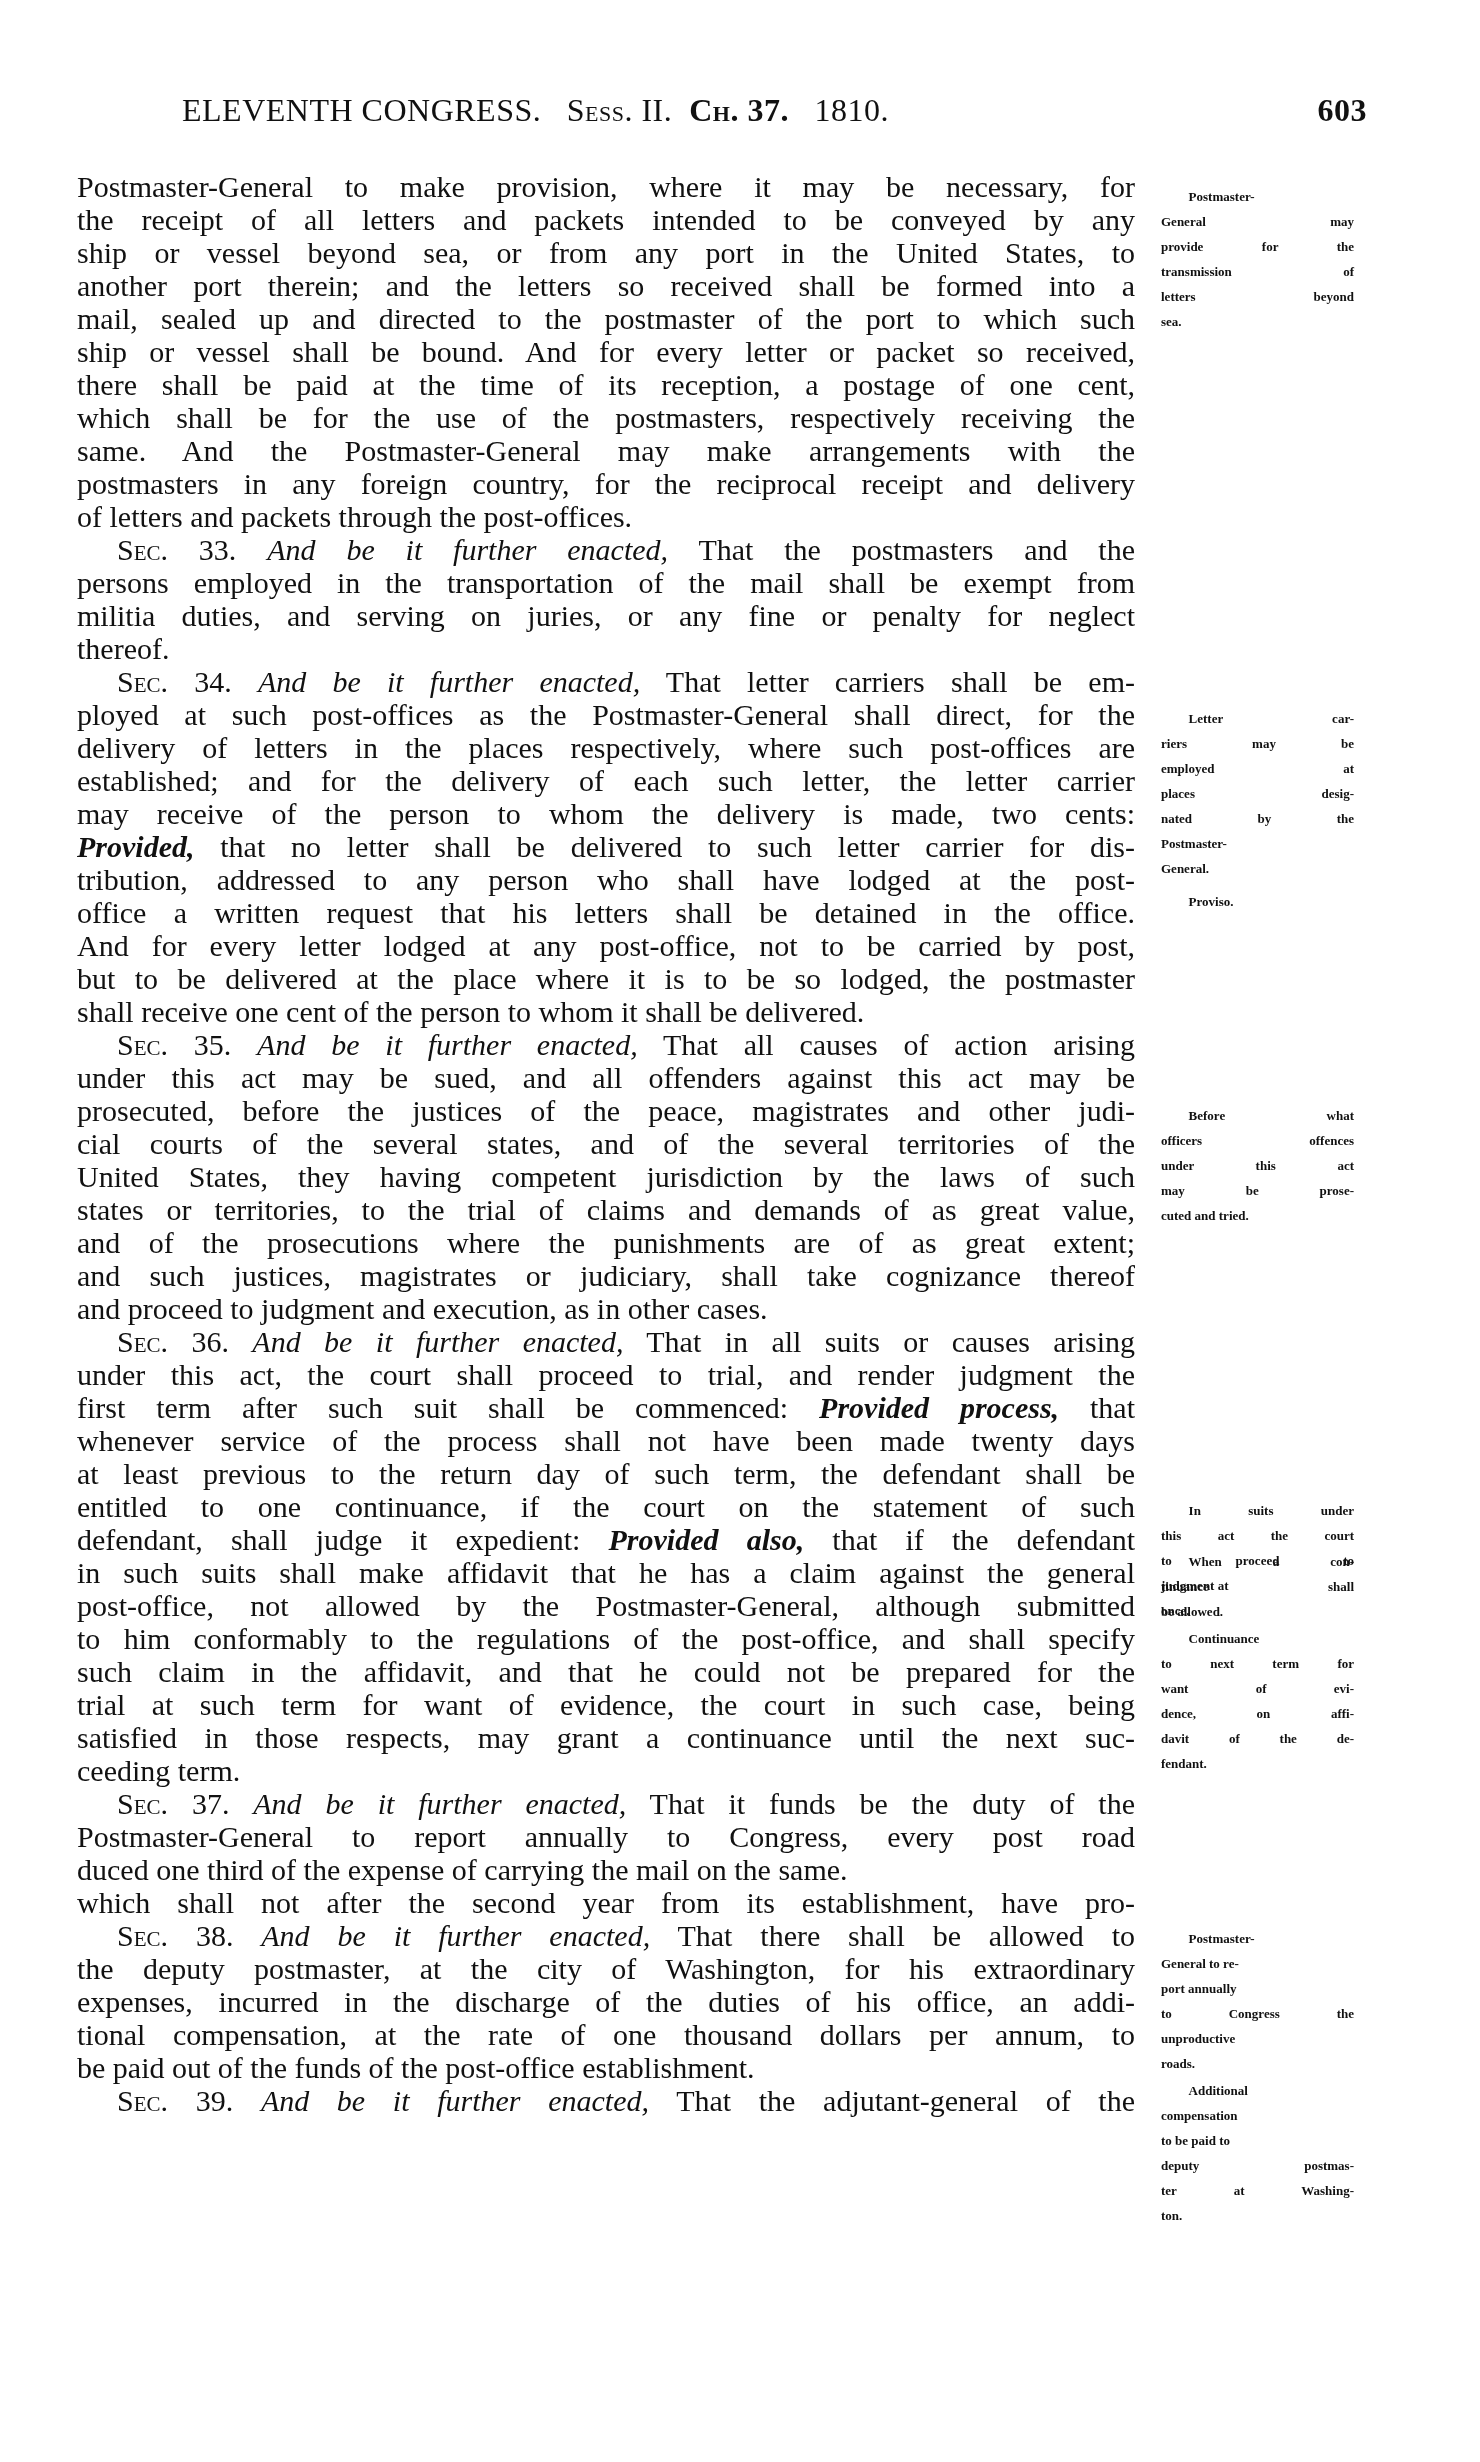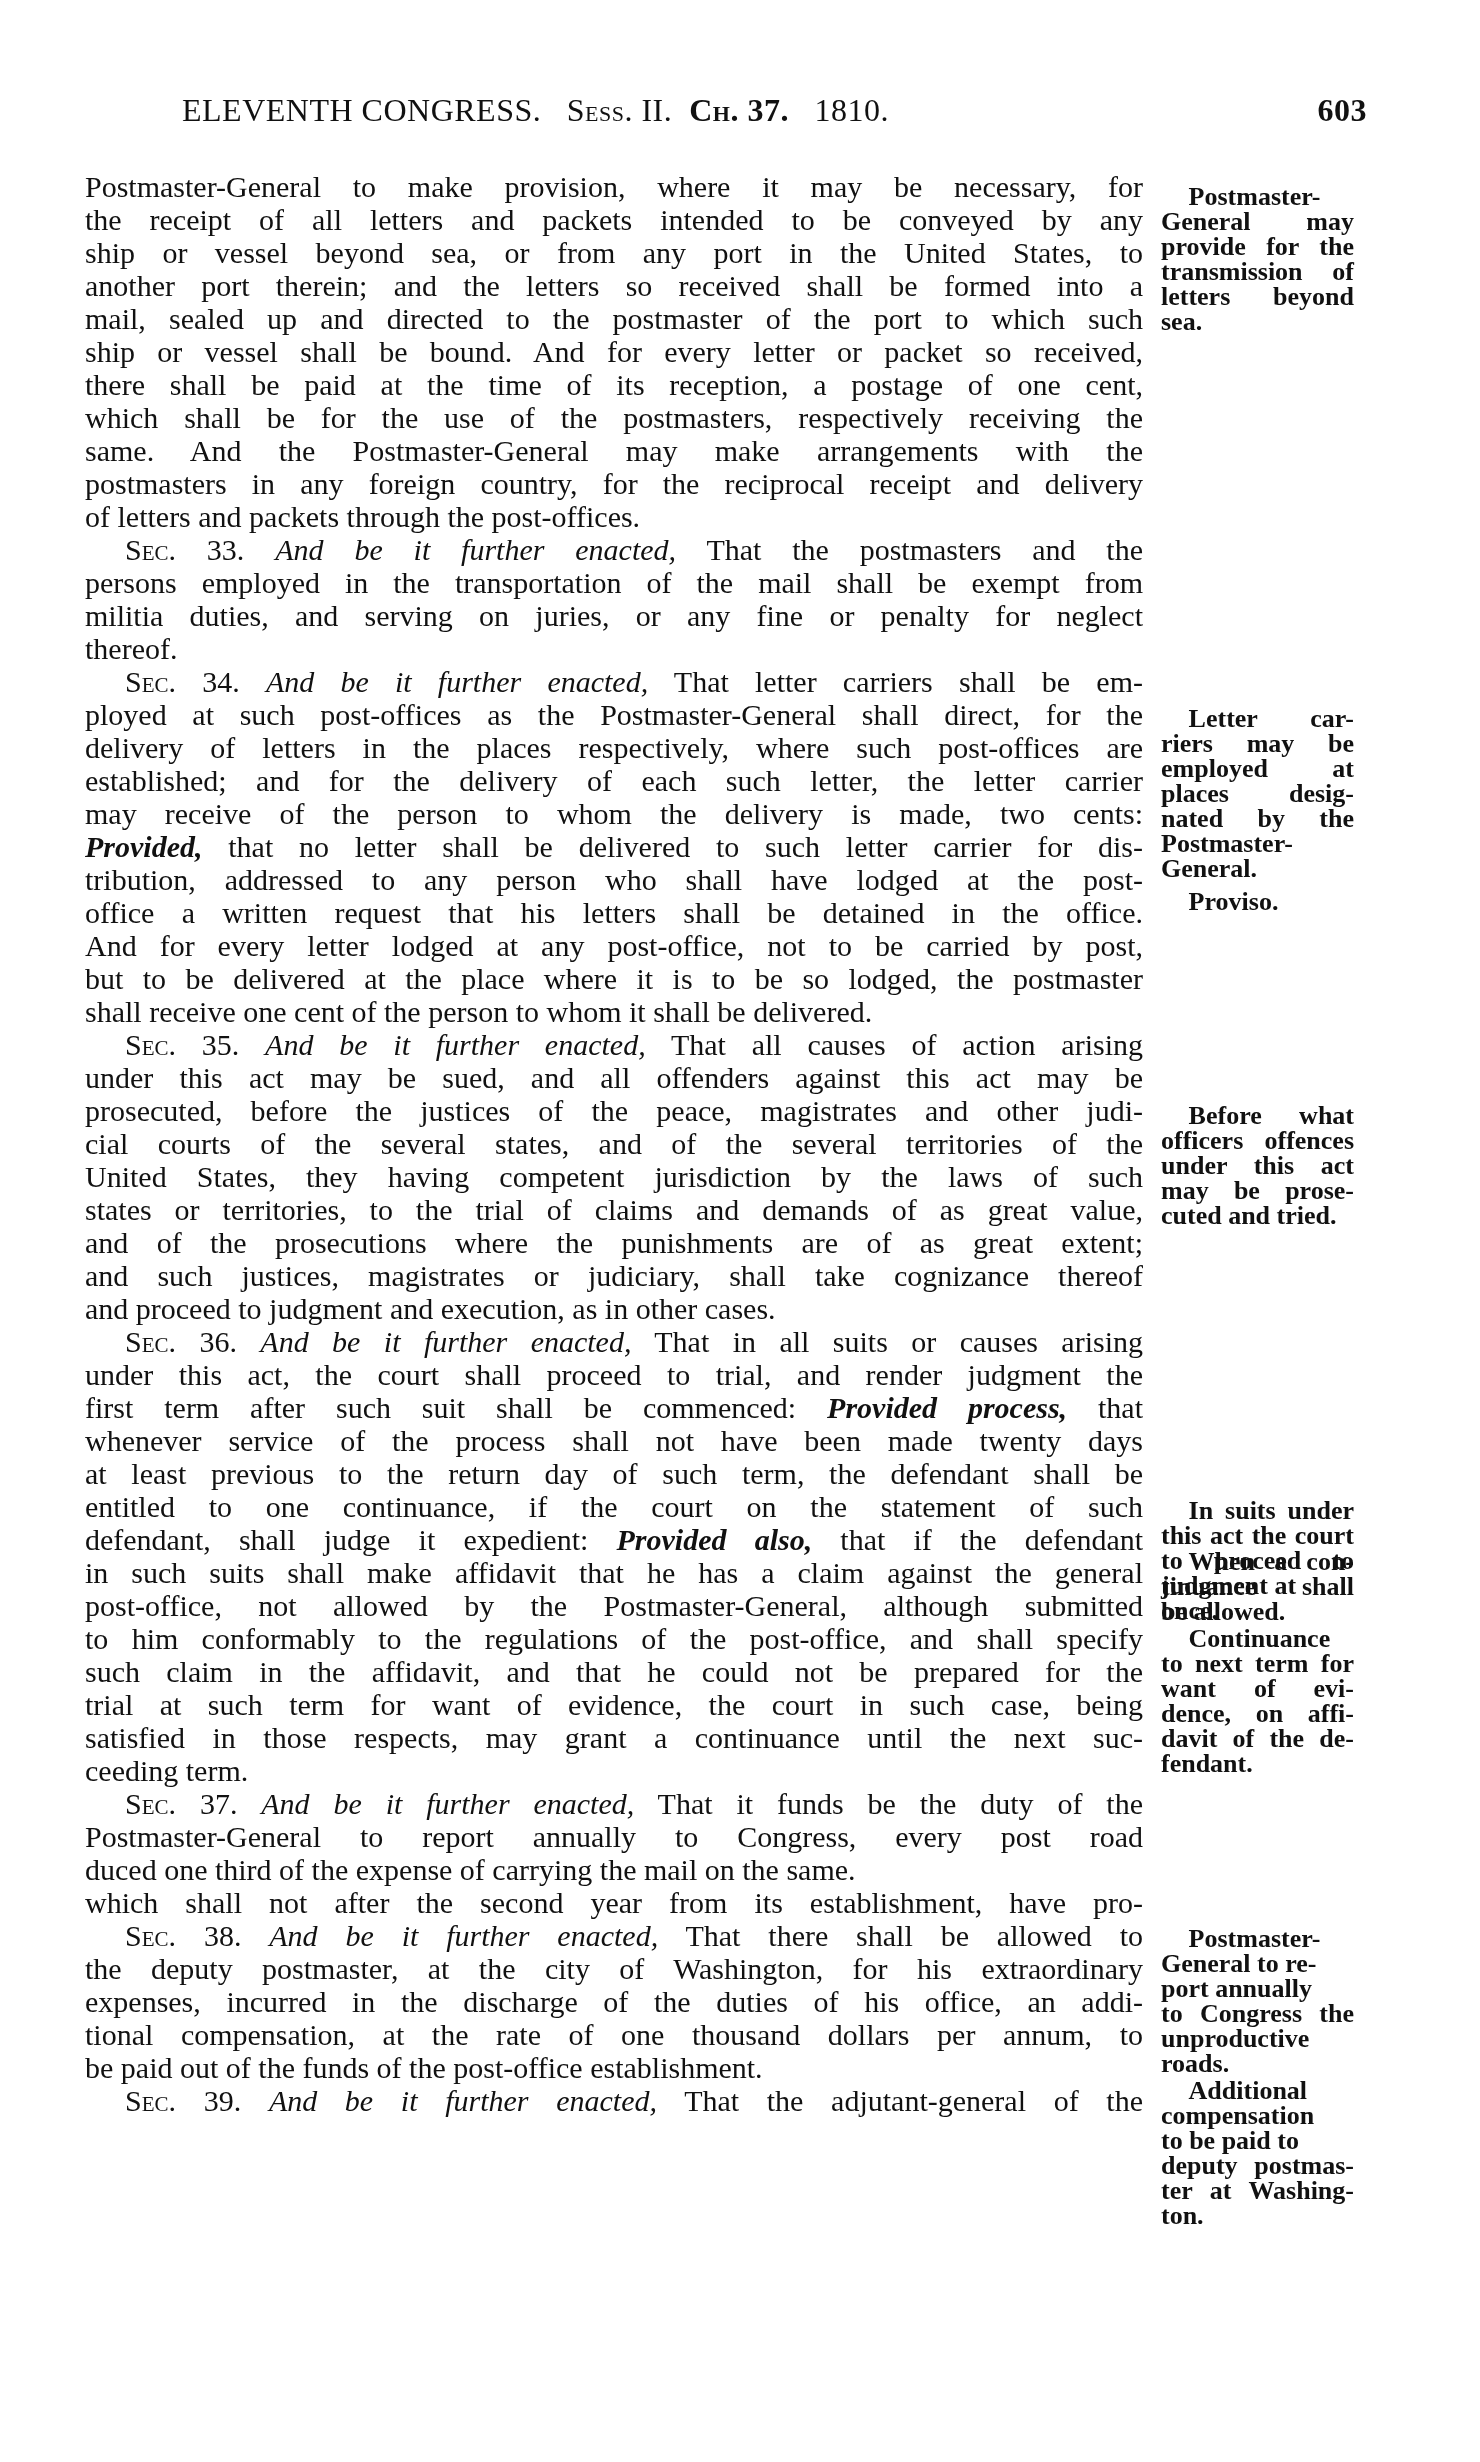--- a/index.html
+++ b/index.html
@@ -8,34 +8,34 @@
     font-family: "Liberation Serif", "DejaVu Serif", serif; color: #111;
   }
   .header {
     position: absolute; top: 92px; left: 182px; width: 1185px; height: 46px;
     font-size: 32px; letter-spacing: 0.5px;
   }
   .header .title { position: absolute; left: 0; top: 0; }
   .header .title .sc { font-size: 25px; }
   .header .pageno { position: absolute; right: 0; top: 0; font-weight: bold; }
   .main {
-    position: absolute; left: 85px; top: 170px; width: 1058px;
+    position: absolute; left: 77px; top: 170px; width: 1058px;
     font-size: 30px; line-height: 33px; text-align: justify;
   }
   .main p { margin: 0; }
   .main .line { display: block; text-align: justify; text-align-last: justify; white-space: nowrap; }
   .main .line.last { text-align-last: left; }
   .main .indent { padding-left: 40px; }
   .sec { font-variant: small-caps; }
   .it { font-style: italic; }
   .itb { font-style: italic; font-weight: bold; }
   .note {
     position: absolute; left: 1161px; width: 193px;
     font-family: "Liberation Serif", "DejaVu Serif", serif; font-weight: bold;
-    font-size: 26px; line-height: 25px; text-align: justify;
+    font-size: 13px; line-height: 25px; text-align: justify;
   }
   .note .nl { display: block; white-space: nowrap; text-align: justify; text-align-last: justify; }
   .note .nl.last { text-align-last: left; }
   .note .nl.ind { padding-left: 27.6px; }
 </style>
 </head>
 <body>
 
 <div class="header">
   <div class="title">

